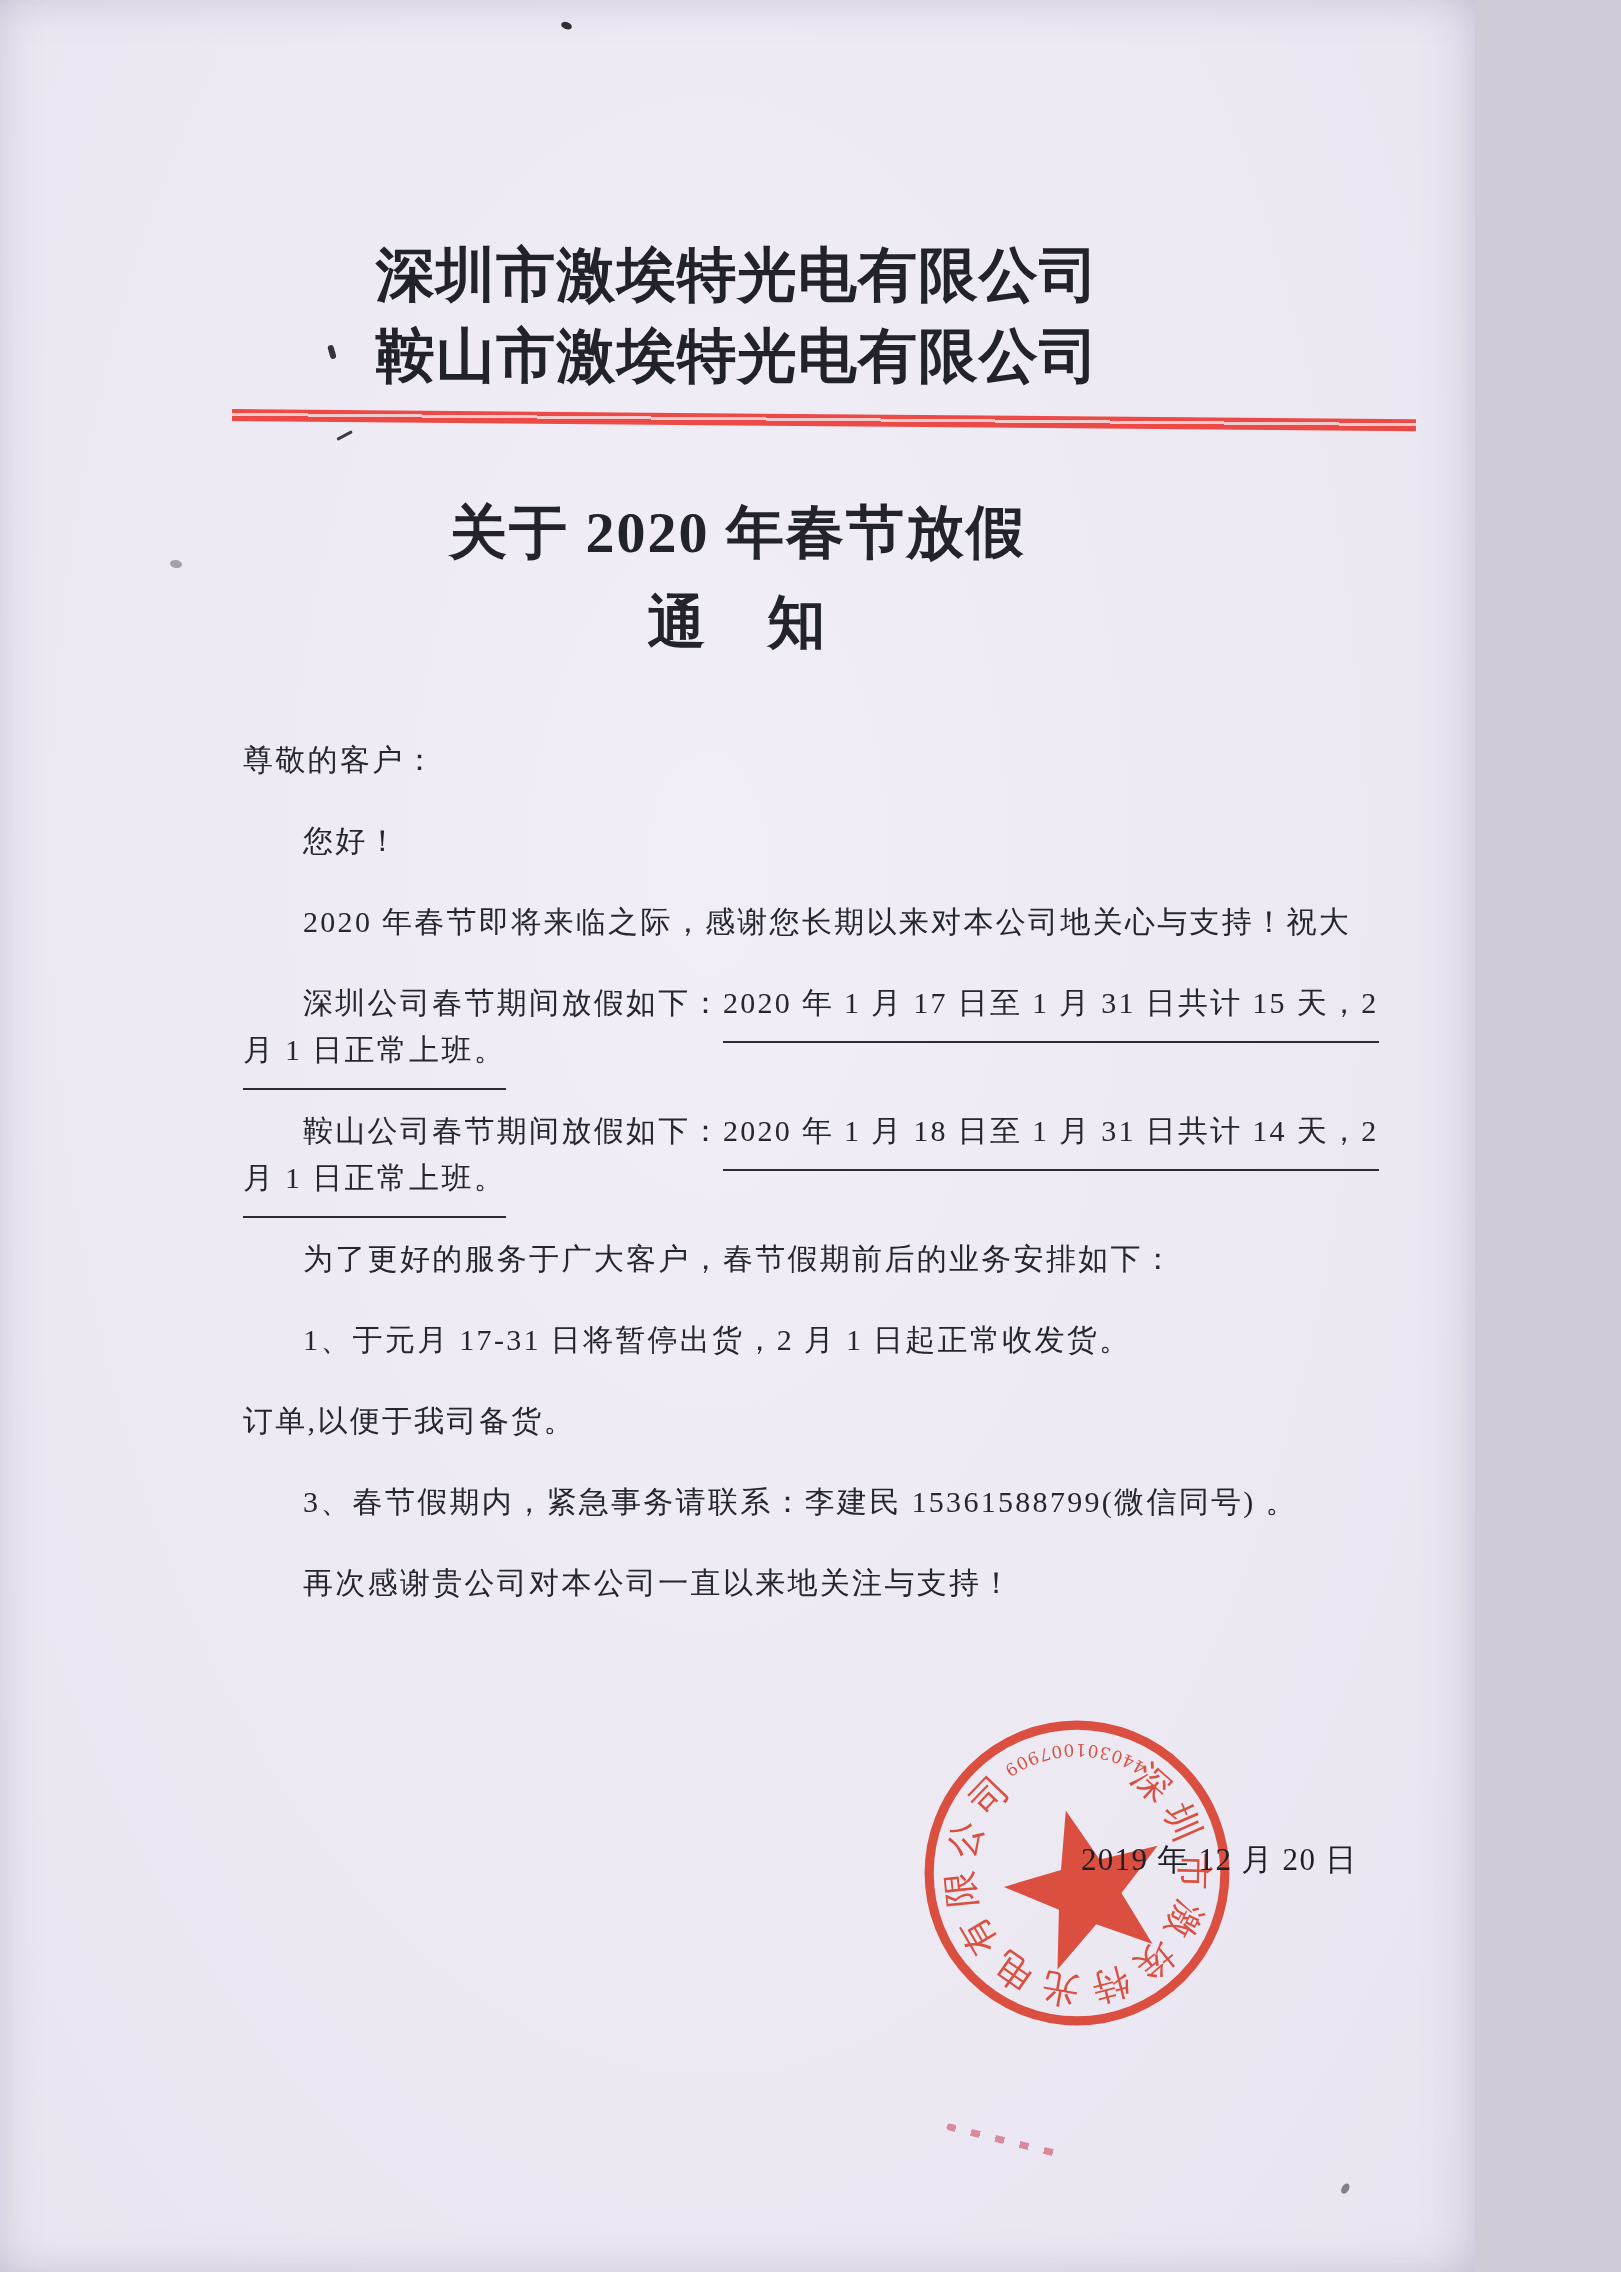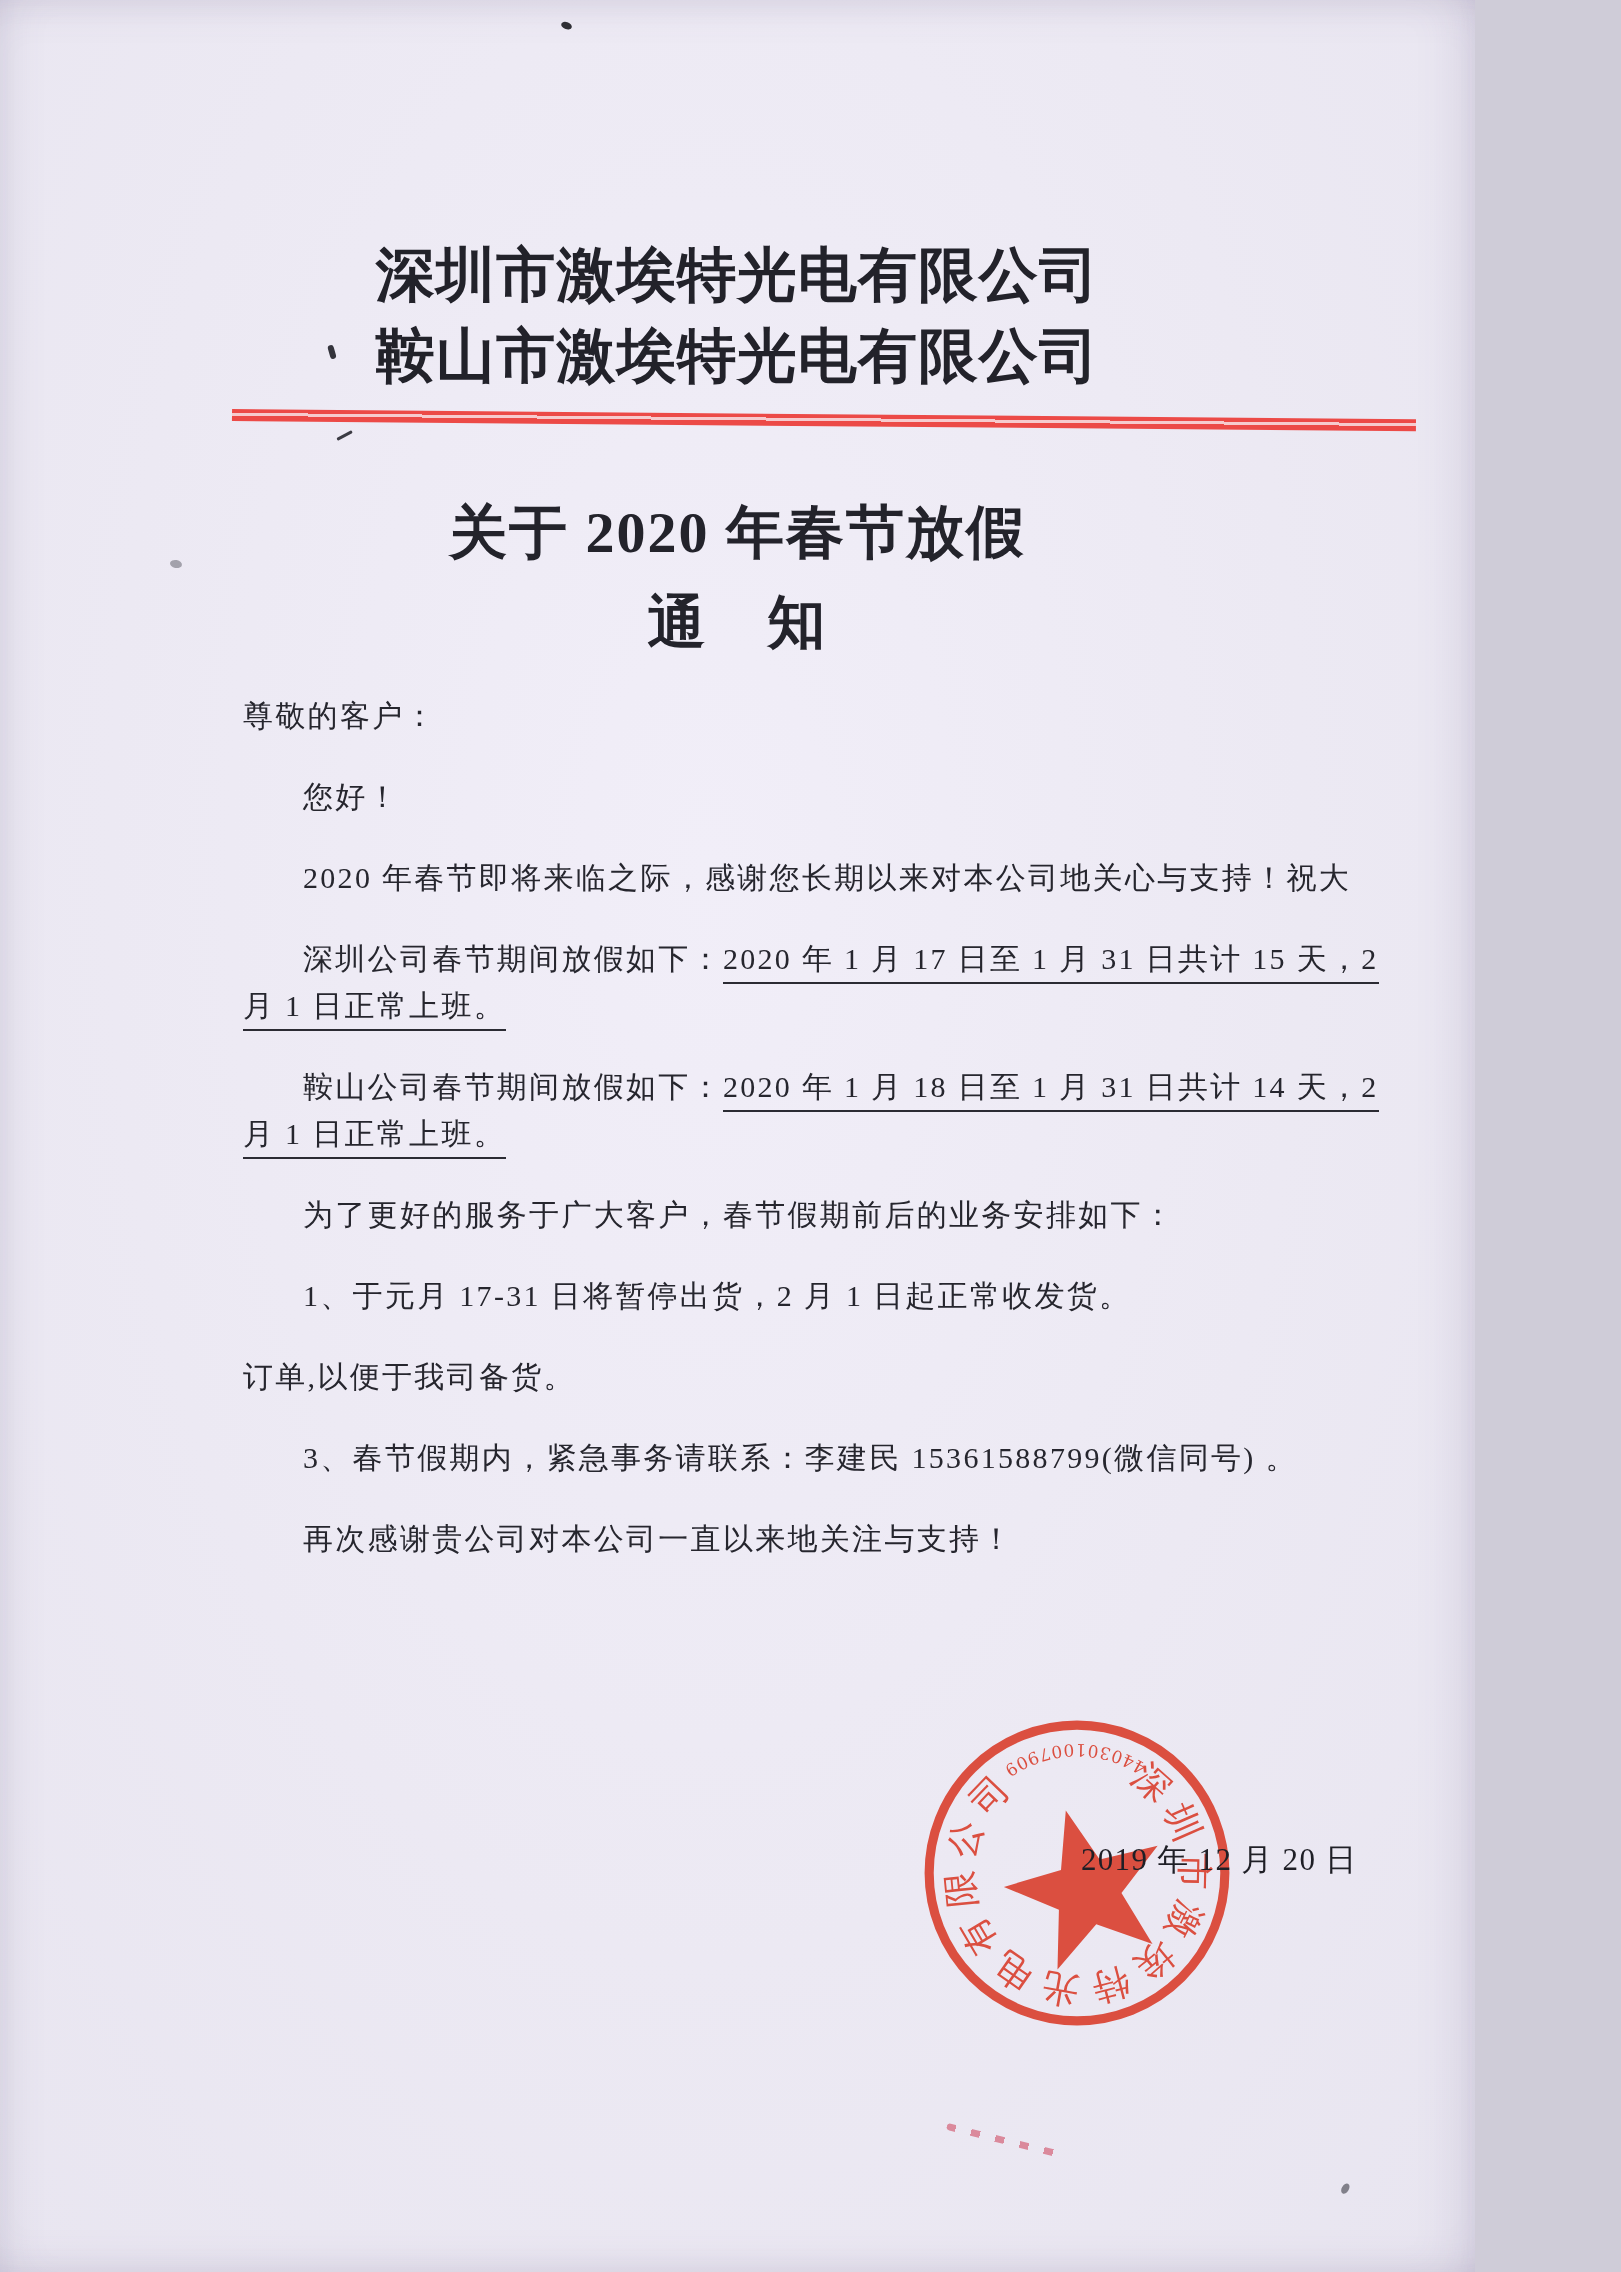--- a/index.html
+++ b/index.html
@@ -30,27 +30,27 @@
       #f6cbce 32% 57%,
       #ec4a47 57% 100%);
   }
   .title{
     position:absolute;left:0;width:100%;
     text-align:center;font-weight:700;
     font-size:58px;line-height:81px;letter-spacing:2px;
     color:#23232b;
   }
   .body-text{
-    position:absolute;left:243px;top:692px;width:1156px;
+    position:absolute;left:243px;top:736px;width:1156px;
     font-size:30px;line-height:47px;letter-spacing:2.3px;
   }
   .body-text p{margin:0 0 34px 0;}
   .line{min-height:47px;}
   .ind{padding-left:60px;}
-  .u{border-bottom:2.6px solid #2b2b33;padding-bottom:7px;}
+  .u{border-bottom:2.6px solid #2b2b33;padding-bottom:22px;}
   .date-line{
     position:absolute;left:1081px;top:1839px;
     font-size:31px;letter-spacing:1.3px;color:#1f1f26;z-index:3;
   }
   .seal{position:absolute;left:920px;top:1716px;width:314px;height:314px;z-index:2;
         opacity:.88;filter:blur(0.3px);}
   .speck{position:absolute;z-index:1;}
   .sp1{left:561px;top:22px;width:10.5px;height:7.2px;background:#2f2f35;border-radius:50%;transform:rotate(20deg);}
   .sp2{left:329px;top:345px;width:5.9px;height:14.4px;background:#34343c;border-radius:3.3px;transform:rotate(-16deg);}
   .sp3{left:336px;top:434px;width:17px;height:2.6px;background:#3c3c44;border-radius:1.3px;transform:rotate(-28deg);}

